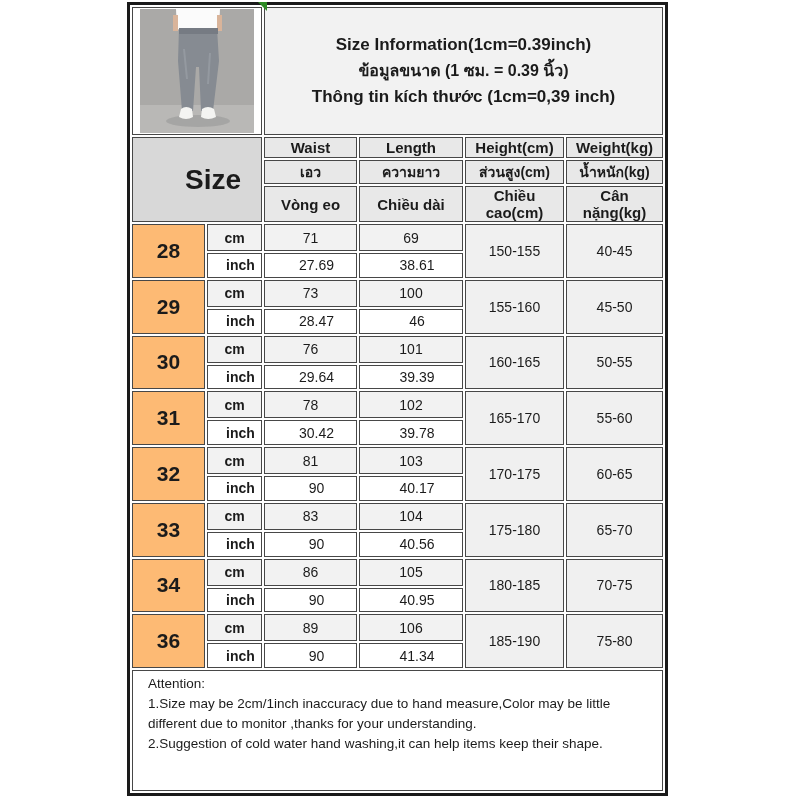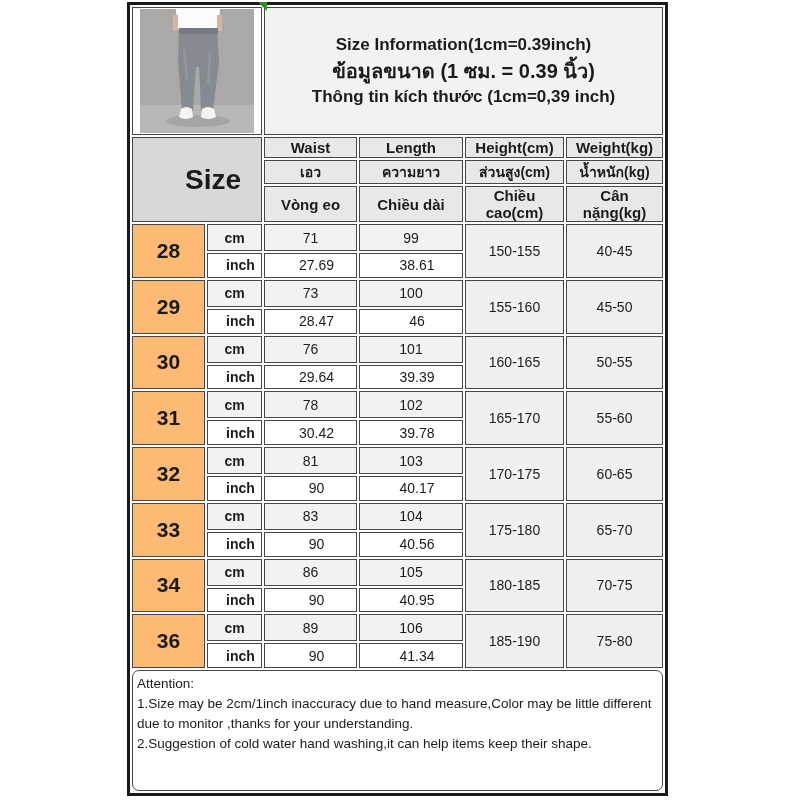--- a/index.html
+++ b/index.html
@@ -15,36 +15,36 @@
   }
   td{
     border:1.5px solid #474747;box-sizing:border-box;
     text-align:center;vertical-align:middle;padding:0;overflow:hidden;
     font-size:14px;
   }
   
   td.photo-cell{background:#ffffff;height:126px;padding:1px 7px;}
   td.title-cell{background:#f2f2f2;}
   .title-cell .tline{font-weight:bold;font-size:17px;line-height:26px;}
-  .title-cell .tline.th{font-size:20px;}
+  .title-cell .tline.th{font-size:16px;}
   
   td.size-cell{background:#d8d8d8;font-weight:bold;font-size:28px;padding-left:32px;}
   td.hdr{background:#e8e8e8;font-weight:bold;font-size:15px;height:21px;}
   td.hdr.th{font-size:14px;margin-top:40px;}
   
   tr.r-cm td{height:27px;}
   td.size-num{background:#fdba74;font-weight:bold;font-size:21px;}
   td.unit{font-weight:bold;font-size:14px;margin-top:27px;}
   td.cmbg{background:#f2f2f2;}
   td.inbg{background:#ffffff;padding-left:12px;}
   td.range{background:#f0f0f0;}
   
   td.attention-cell{
     background:#ffffff;text-align:left;vertical-align:top;
-    padding:3px 4px;font-size:13.5px;line-height:20px;border-radius:7px;
+    padding:3px 15px;font-size:13.5px;line-height:20px;
   }
   
   .green-flag{
     position:absolute;left:258px;top:2px;width:0;height:0;
     border-top:9px solid #2e8b25;border-left:9px solid transparent;
   }
   svg{display:block;}
 </style>
 </head>
 <body>
@@ -101,21 +101,21 @@
     <td class="hdr vi">Vòng eo</td>
     <td class="hdr vi">Chiều dài</td>
     <td class="hdr vi">Chiều cao(cm)</td>
     <td class="hdr vi">Cân nặng(kg)</td>
   </tr>
 
   <tr class="r-cm">
     <td class="size-num" rowspan="2">28</td>
     <td class="unit cmbg">cm</td>
     <td class="cmbg">71</td>
-    <td class="cmbg">99</td>
+    <td class="cmbg">69</td>
     <td class="range" rowspan="2">150-155</td>
     <td class="range" rowspan="2">40-45</td>
   </tr>
   <tr class="r-in">
     <td class="unit inbg">inch</td>
     <td class="inbg">27.69</td>
     <td class="inbg">38.61</td>
   </tr>
 
   <tr class="r-cm">

